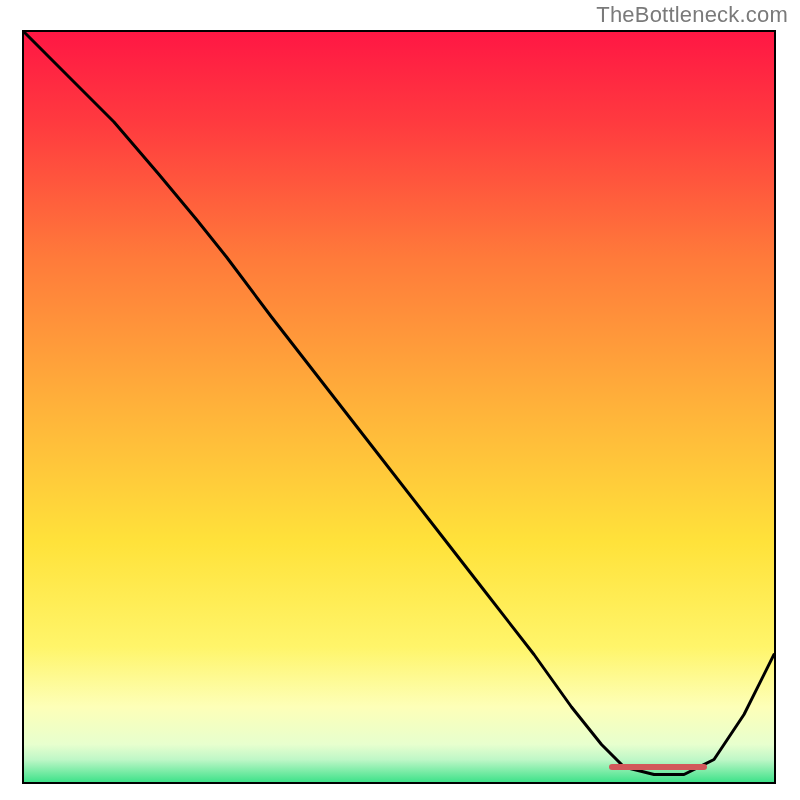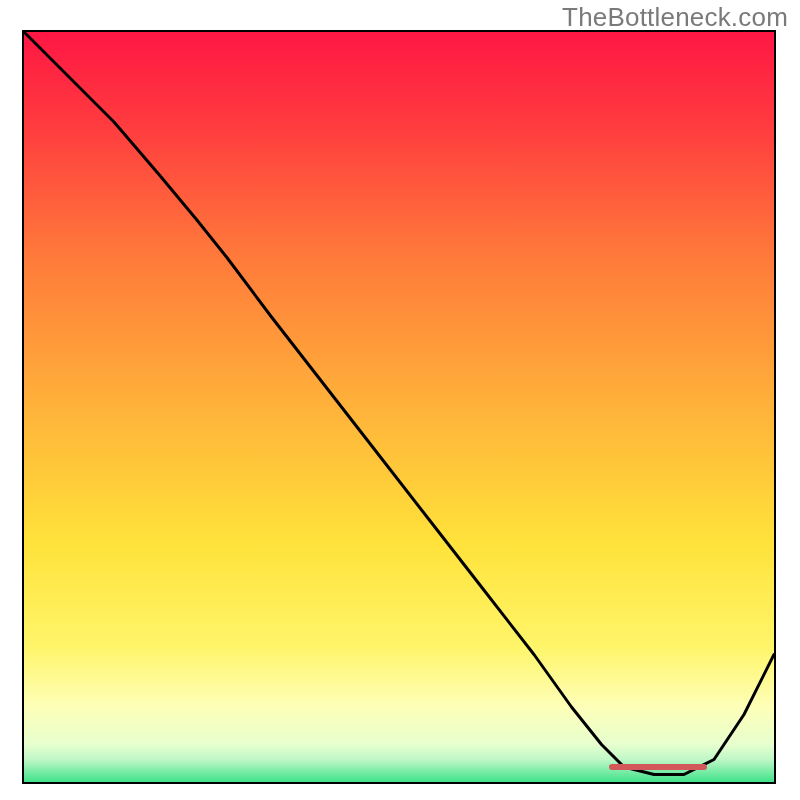--- a/index.html
+++ b/index.html
@@ -13,21 +13,21 @@
   }
   .wrap {
     position: relative;
     width: 800px;
     height: 800px;
   }
   .attribution {
     position: absolute;
     top: 2px;
     right: 12px;
-    font-size: 26px;
+    font-size: 22px;
     font-weight: 500;
     color: #7a7a7a;
     letter-spacing: 0.2px;
   }
   .chart-frame {
     position: absolute;
     left: 22px;
     top: 30px;
     width: 754px;
     height: 754px;

